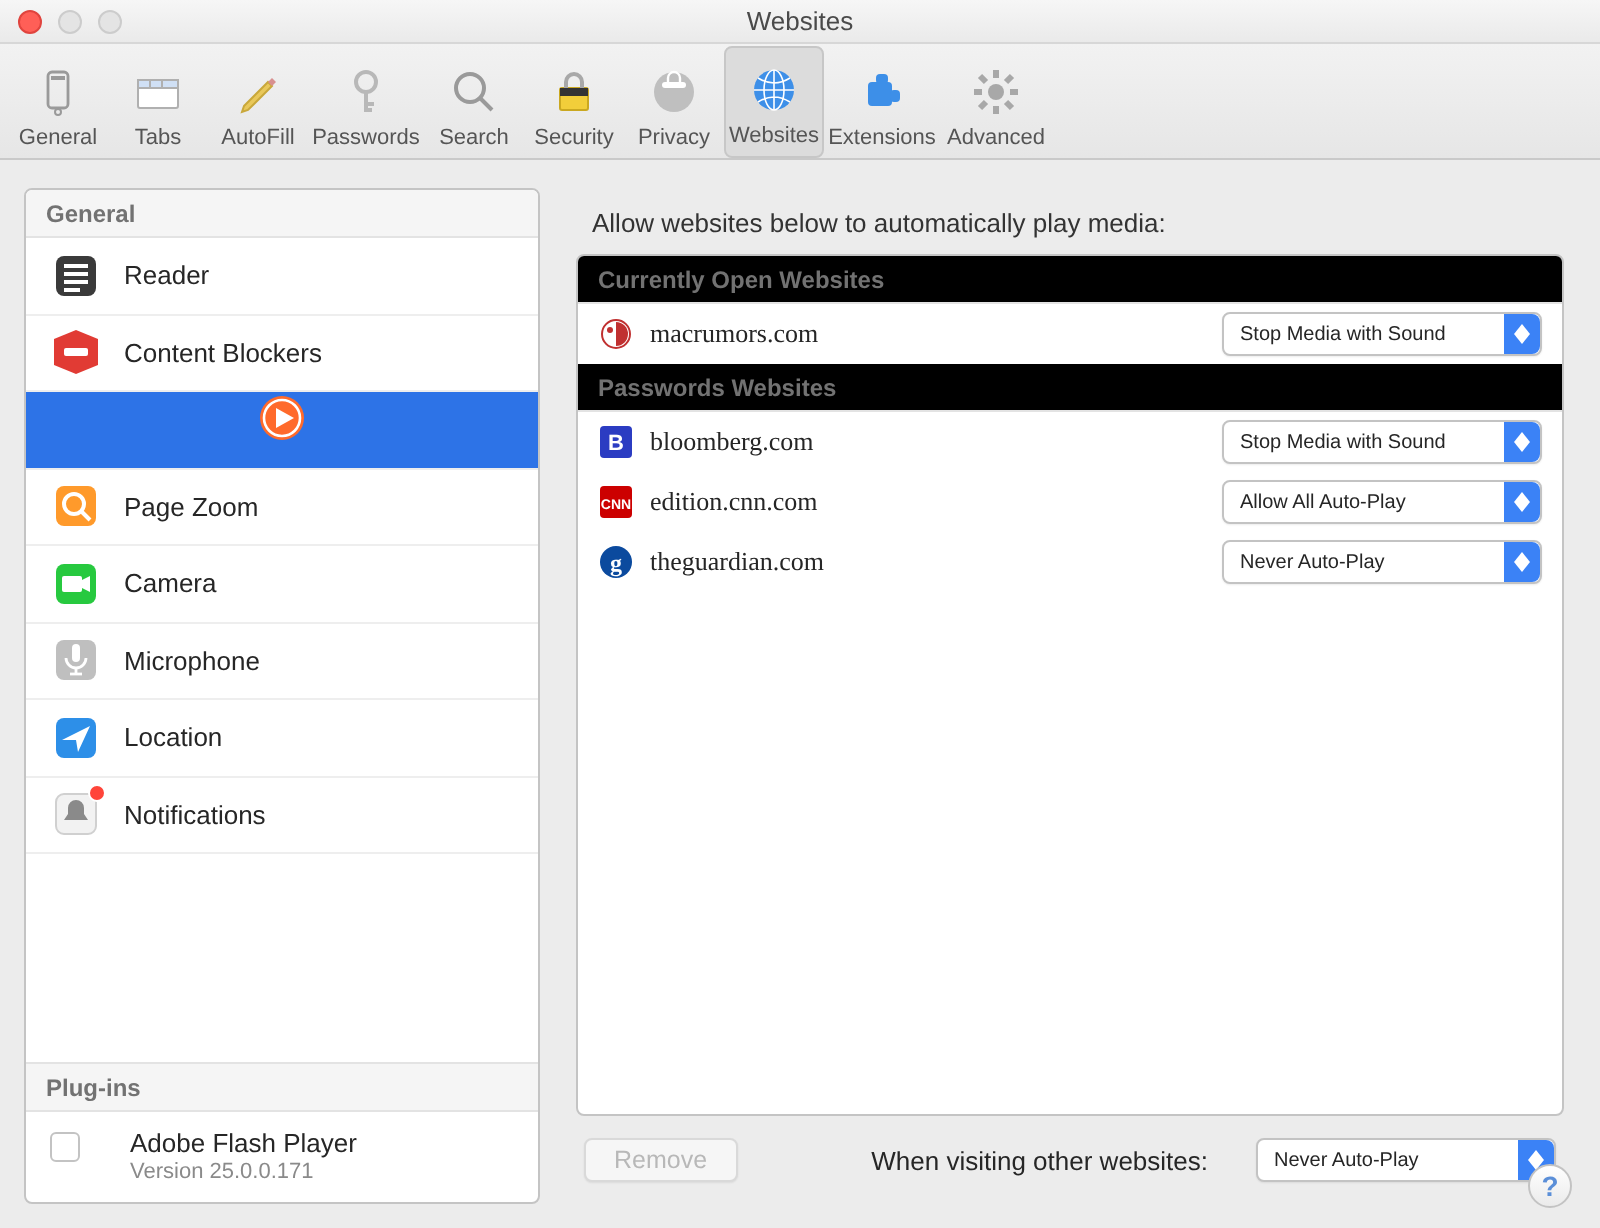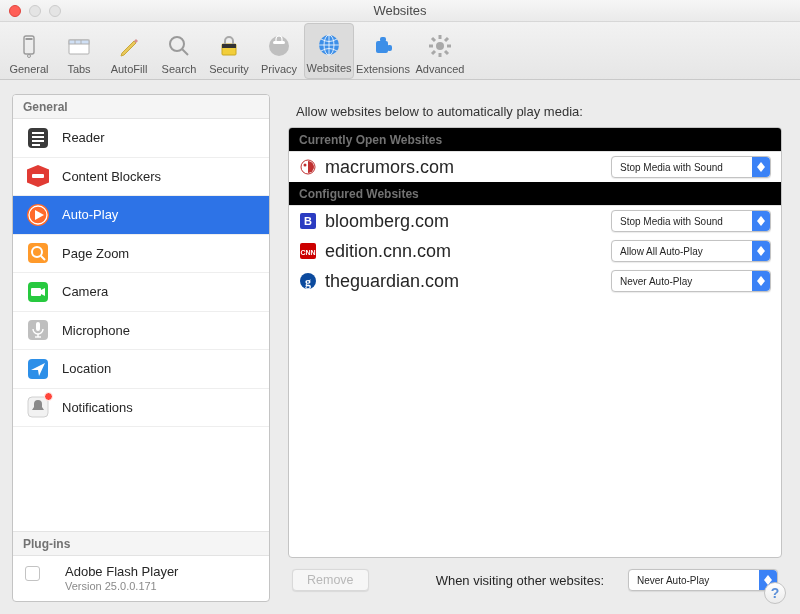--- a/index.html
+++ b/index.html
@@ -101,20 +101,21 @@
   }
   .sbitem .sbicon {
     width: 26px; height: 26px;
     display:flex; align-items:center; justify-content:center;
     flex-shrink:0;
   }
   .sbitem .sbicon svg { width:26px; height:26px; }
   .sbitem.selected {
     background: #2d73e7;
     color:#fff;
+    flex-direction:column;
   }
   .plugins {
     border-top:1px solid #e3e3e3;
   }
   .plugrow {
     display:flex; align-items:flex-start;
     padding: 8px 12px; gap:25px;
   }
   .mac-check {
     width:15px; height:15px;
@@ -155,21 +156,21 @@
     display:flex; align-items:center;
     height: 30px;
     padding: 0 10px;
     gap:8px;
   }
   .wrow .favi {
     width:18px; height:18px;
     display:flex; align-items:center; justify-content:center;
     flex-shrink:0;
   }
-  .wrow .wname { flex:1; font-size:18px; color:#262626; }
+  .wrow .wname { flex:1; font-size:13px; color:#262626;font-family:Liberation Serif, serif; }
   .mac-select {
     position:relative;
     width:160px; height:22px;
     background:#fff;
     border:1px solid #c3c3c3;
     border-radius:4px;
     display:flex; align-items:center;
     font-size:10px;
     padding-left:8px;
     cursor: default;
@@ -248,20 +249,31 @@
   </div>
   <div class="tbitem">
     <div class="ico">
       <svg viewBox="0 0 26 26">
           <path d="M6 20 L18 8 L20 10 L8 22 L5 23 Z" fill="#e9c85b" stroke="#c9a83b"></path>
           <path d="M18 8 L20 6 L22 8 L20 10 Z" fill="#d89090"></path>
         </svg>
     </div>
     <span class="lbl">AutoFill</span>
   </div>
+  <div class="tbitem" style="width:58px">
+    <div class="ico">
+      <svg viewBox="0 0 26 26">
+          <circle cx="13" cy="8" r="5" fill="none" stroke="#b8b8b8" stroke-width="2"></circle>
+          <rect x="12" y="12" width="2" height="11" fill="#b8b8b8"></rect>
+          <rect x="12" y="18" width="5" height="2" fill="#b8b8b8"></rect>
+          <rect x="12" y="21" width="4" height="2" fill="#b8b8b8"></rect>
+        </svg>
+    </div>
+    <span class="lbl">Passwords</span>
+  </div>
   <div class="tbitem">
     <div class="ico">
       <svg viewBox="0 0 26 26">
           <circle cx="11" cy="11" r="7" fill="none" stroke="#9a9a9a" stroke-width="2"></circle>
           <line x1="16" y1="16" x2="22" y2="22" stroke="#9a9a9a" stroke-width="2"></line>
         </svg>
     </div>
     <span class="lbl">Search</span>
   </div>
   <div class="tbitem">
@@ -453,21 +465,21 @@
               <svg viewBox="0 0 8 5">
                 <path d="M0 5 L4 0 L8 5 Z"></path>
               </svg>
               <svg viewBox="0 0 8 5">
                 <path d="M0 0 L4 5 L8 0 Z"></path>
               </svg>
             </div>
         </div>
       </div>
 
-      <div class="sectionhdr">Configured Websites</div>
+      <div class="sectionhdr">Passwords Websites</div>
       <div class="wrow">
         <div class="favi">
           <svg viewBox="0 0 18 18">
               <rect x="1" y="1" width="16" height="16" rx="2" fill="#2b3cc2"></rect>
               <text x="9" y="13" text-anchor="middle" font-size="11" font-weight="700" fill="#fff" font-family="Arial">B</text>
             </svg>
         </div>
         <div class="wname">bloomberg.com</div>
         <div class="mac-select">
           <span>Stop Media with Sound</span>

